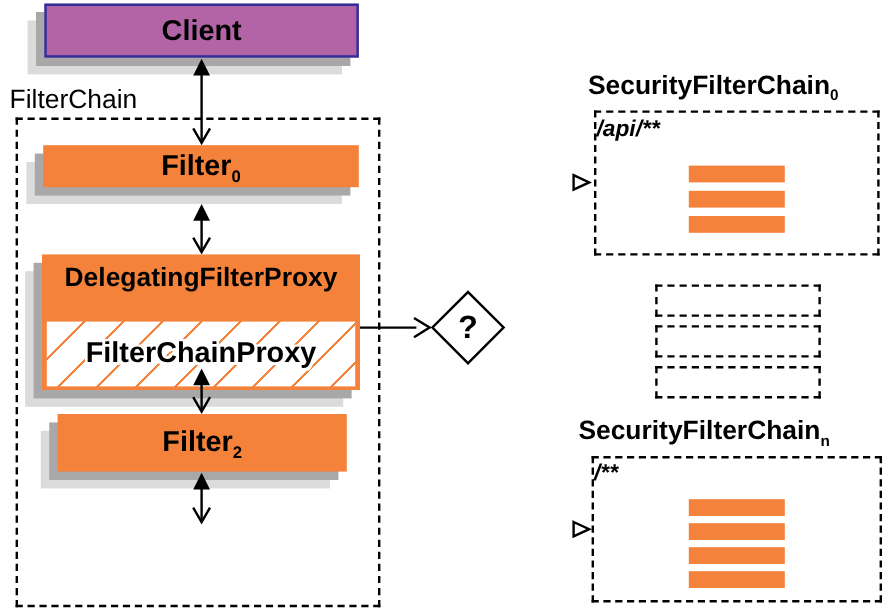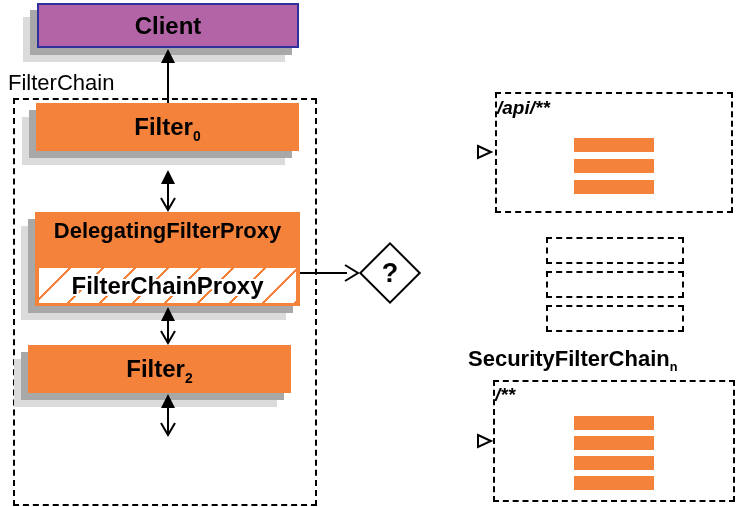--- a/index.html
+++ b/index.html
@@ -70,52 +70,52 @@
       <span>Client</span>
     </div>
   </div>
 
   <svg style="left:156px;top:48px" width="24" height="73" viewBox="0 0 24 73">
     <line x1="12" y1="12" x2="12" y2="70" stroke="#000" stroke-width="2"></line>
     <polygon points="12,1 5,15 19,15" fill="#000"></polygon>
     <polyline points="5,59 12,71 19,59" fill="none" stroke="#000" stroke-width="2"></polyline>
   </svg>
 
-  <div class="stack" style="left:36px;top:103px;width:263px;height:48px">
+  <div class="stack" style="left:36px;top:121px;width:263px;height:35px">
     <div class="sh far"></div>
     <div class="sh near"></div>
     <div class="face">
       <span><span>Filter</span><sub>0</sub></span>
     </div>
   </div>
 
   <svg style="left:156px;top:169px" width="24" height="43" viewBox="0 0 24 43">
     <line x1="12" y1="12" x2="12" y2="40" stroke="#000" stroke-width="2"></line>
     <polygon points="12,1 5,15 19,15" fill="#000"></polygon>
     <polyline points="5,29 12,41 19,29" fill="none" stroke="#000" stroke-width="2"></polyline>
   </svg>
 
-  <div class="stack" style="left:35px;top:212px;width:265px;height:94px">
+  <div class="stack" style="left:35px;top:212px;width:265px;height:113px">
     <div class="sh far"></div>
     <div class="sh near"></div>
     <div class="face dfp-face">
       <div class="dfp-title">DelegatingFilterProxy</div>
       <div class="dfp-inner">
         <span class="dfp-inner-label">FilterChainProxy</span>
       </div>
     </div>
   </div>
 
   <svg style="left:156px;top:306px" width="24" height="39" viewBox="0 0 24 39">
     <line x1="12" y1="12" x2="12" y2="36" stroke="#000" stroke-width="2"></line>
     <polygon points="12,1 5,15 19,15" fill="#000"></polygon>
     <polyline points="5,25 12,37 19,25" fill="none" stroke="#000" stroke-width="2"></polyline>
   </svg>
 
-  <div class="stack" style="left:28px;top:345px;width:263px;height:48px">
+  <div class="stack" style="left:48px;top:345px;width:241px;height:48px">
     <div class="sh far"></div>
     <div class="sh near"></div>
     <div class="face">
       <span><span>Filter</span><sub>2</sub></span>
     </div>
   </div>
 
   <svg style="left:156px;top:393px" width="24" height="44" viewBox="0 0 24 44">
     <line x1="12" y1="12" x2="12" y2="41" stroke="#000" stroke-width="2"></line>
     <polygon points="12,1 5,15 19,15" fill="#000"></polygon>
@@ -124,39 +124,42 @@
 
 
   <svg style="left:300px;top:261px" width="62" height="24" viewBox="0 0 62 24">
     <line x1="0" y1="12" x2="47" y2="12" stroke="#000" stroke-width="2"></line>
     <polyline points="45,4 58,12 45,20" fill="none" stroke="#000" stroke-width="2"></polyline>
   </svg>
 
   <div class="diamond"></div>
   <div class="qmark">?</div>
 
+  <div class="sfc-title" style="left:490px;top:58px">
+    <span>SecurityFilterChain</span><sub>0</sub>
+  </div>
   <svg style="left:476px;top:144px" width="18" height="16" viewBox="0 0 18 16">
     <polygon points="2,2 15,8 2,14" fill="#fff" stroke="#000" stroke-width="2"></polygon>
   </svg>
   <div class="sfc-box" style="left:495px;top:92px;width:238px;height:121px">
     <div class="sfc-pattern" style="margin-top:3px">/api/**</div>
     <div class="bars" style="top:44px;gap:7px">
         <div class="fbar"></div>
         <div class="fbar"></div>
         <div class="fbar"></div>
       </div>
   </div>
 
   <div class="ellipsis">
       <div class="ebox"></div>
       <div class="ebox"></div>
       <div class="ebox"></div>
     </div>
 
-  <div class="sfc-title" style="left:468px;top:346px">
+  <div class="sfc-title" style="left:482px;top:346px">
     <span>SecurityFilterChain</span><sub>n</sub>
   </div>
   <svg style="left:476px;top:433px" width="18" height="16" viewBox="0 0 18 16">
     <polygon points="2,2 15,8 2,14" fill="#fff" stroke="#000" stroke-width="2"></polygon>
   </svg>
   <div class="sfc-box" style="left:493px;top:380px;width:242px;height:122px">
     <div class="sfc-pattern" style="margin-top:2px">/**</div>
     <div class="bars" style="top:34px;gap:6px">
         <div class="fbar"></div>
         <div class="fbar"></div>

